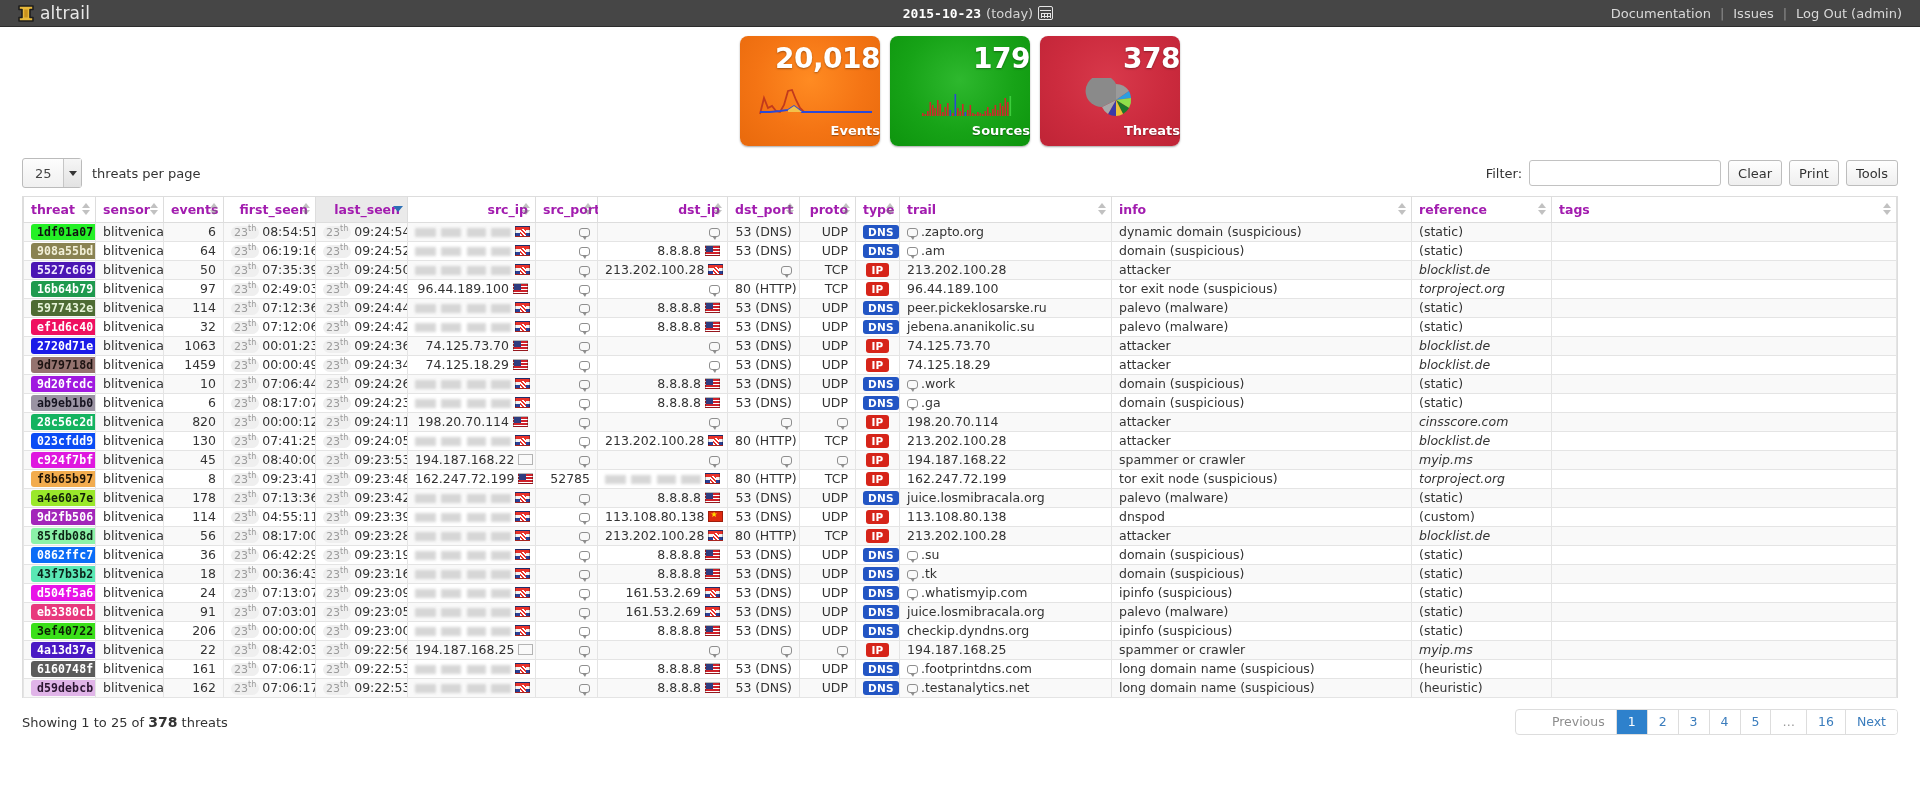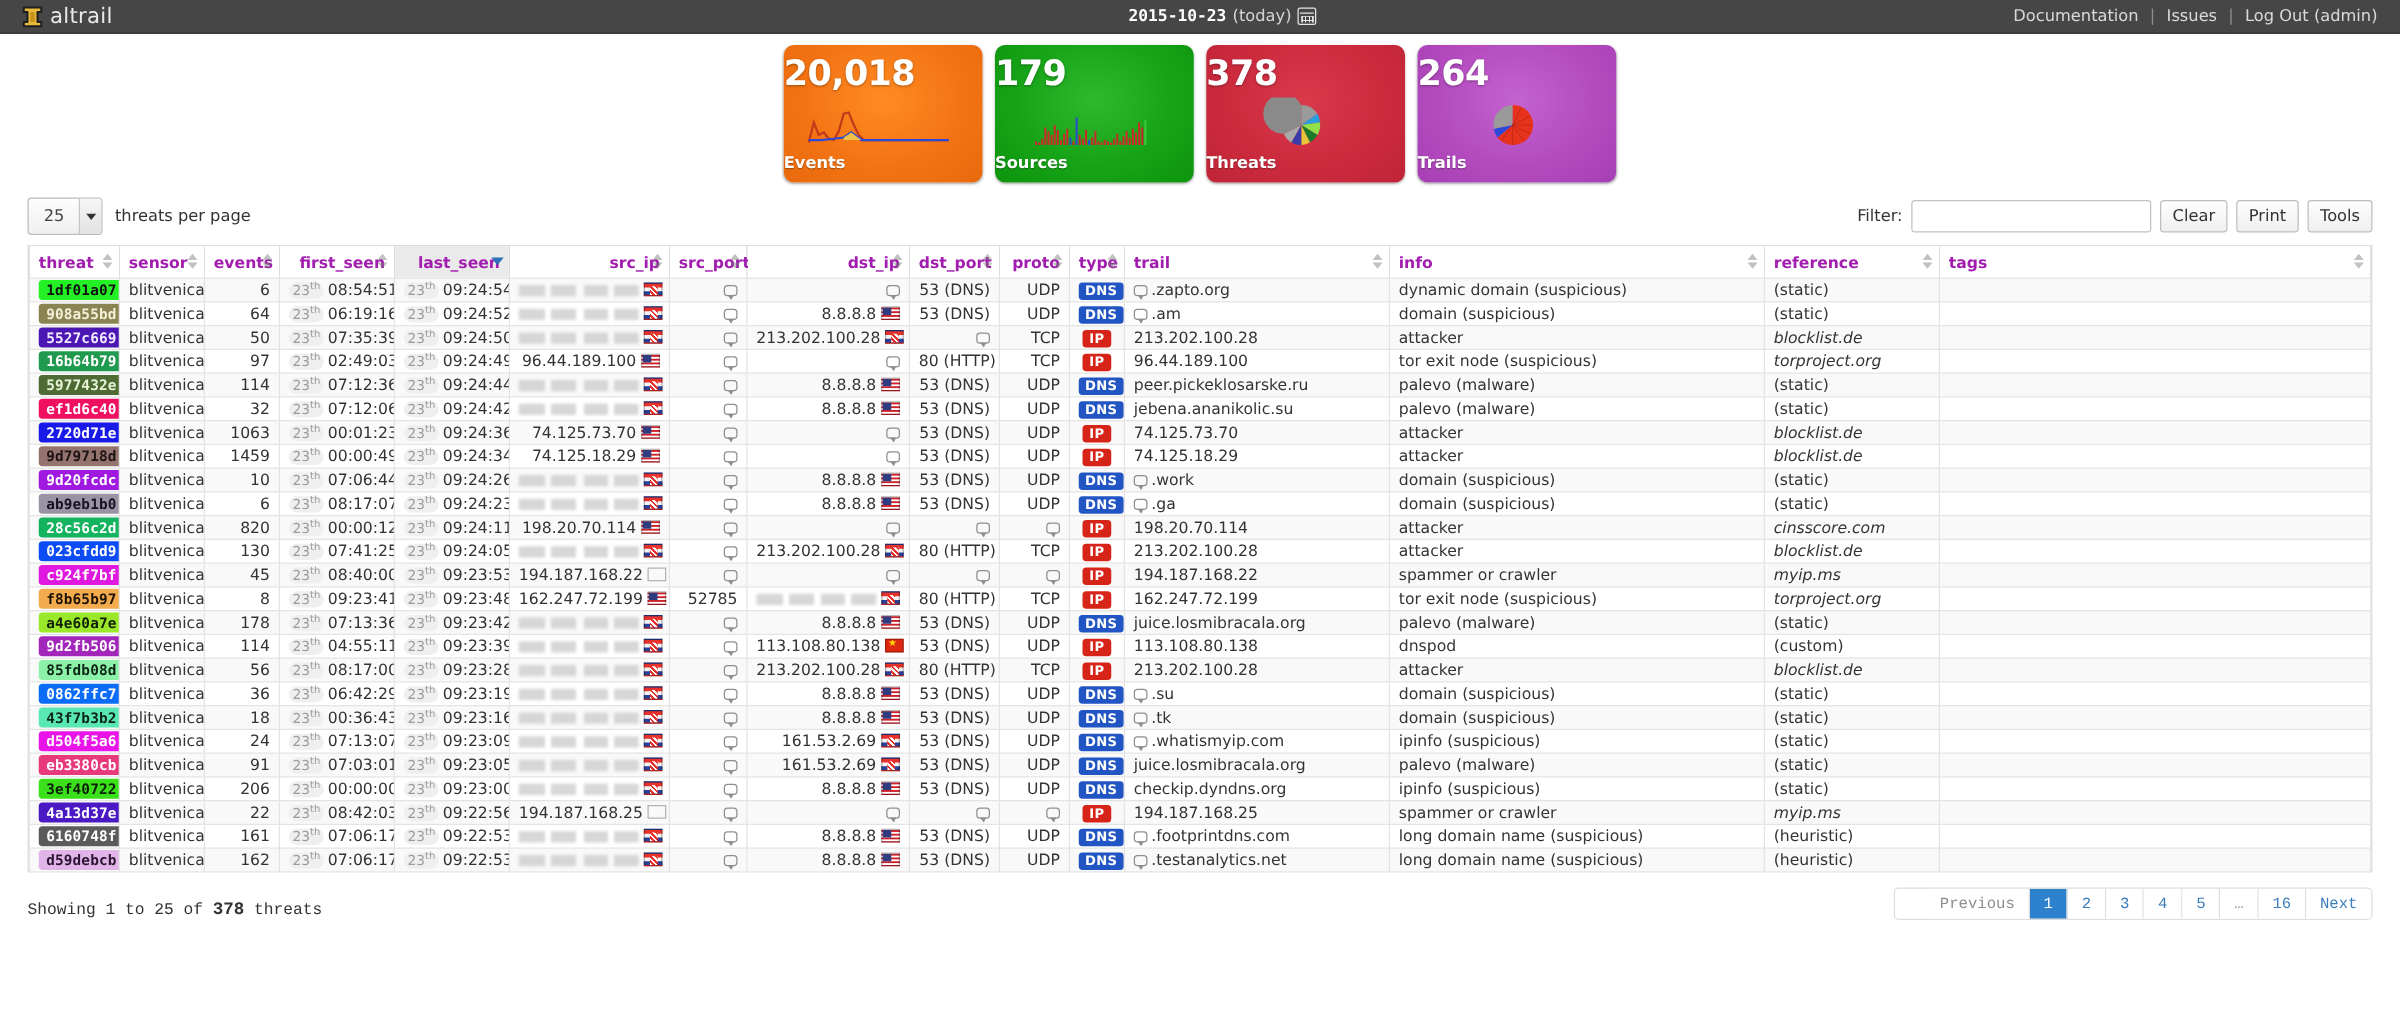--- a/index.html
+++ b/index.html
@@ -82,27 +82,27 @@
   .sep { color: #8d8d8d; }
 
   
   .cards {
     display: flex;
     justify-content: center;
     gap: 10px;
     margin-top: 9px;
   }
   .card {
-    width: 159px;
+    width: 140px;
     height: 110px;
     border-radius: 8px;
     position: relative;
     display: flex;
     flex-direction: column;
-    align-items: flex-start;
+    align-items: flex-end;
     box-shadow: 0 1px 2px rgba(0,0,0,.35);
   }
   .card-value {
     color: #fff;
     font-size: 28px;
     font-weight: bold;
     margin-top: 6px;
     text-shadow: 0 1px 2px rgba(0,0,0,.35);
     letter-spacing: -.5px;
   }
@@ -333,24 +333,23 @@
     border-right: 2px solid transparent;
     border-top: 4px solid #8e8e8e;
   }
   .bubble.inline { margin-right: 3px; }
   .italic { font-style: italic; }
 
   
   .footer {
     margin: 10px 22px 0 22px;
     display: flex;
-    align-items: flex-end;
+    align-items: center;
     position: relative;
     height: 28px;
-    font-family: Liberation Mono, monospace;
   }
   .showing { font-size: 13px; color: #333; }
   .showing b { font-weight: bold; font-size: 14px; }
   .pager {
     margin-left: auto;
     display: flex;
     border: 1px solid #ddd;
     border-radius: 4px;
     overflow: hidden;
     padding-left: 25px;
@@ -459,40 +458,20 @@
             <path d="M0 0 L15 -2 A16 16 0 0 1 13 8 Z" fill="#8fe04a"></path>
             <path d="M0 0 L13 8 A16 16 0 0 1 7 14 Z" fill="#1b7a2a"></path>
             <path d="M0 0 L7 14 A16 16 0 0 1 0 16 Z" fill="#e8c33a"></path>
             <path d="M0 0 L0 16 A16 16 0 0 1 -8 14 Z" fill="#3a3aa8"></path>
             <path d="M0 0 L-8 14 A16 16 0 0 1 -14 7 Z" fill="#a8a8a8"></path>
             <path d="M0 0 L-14 7 A16 16 0 1 1 0 -16 Z" fill="#8a8a8a"></path>
           </g>
         </svg></div>
       <div class="card-label">Threats</div>
     </div>
-    <div class="card trails">
-      <div class="card-value">264</div>
-      <div class="card-graphic"><svg width="152" height="48" viewBox="0 0 152 48">
-          <g transform="translate(76,22)">
-            <path d="M0 0 L0 -16 A16 16 0 1 1 -12 10 Z" fill="#e8331c"></path>
-            <path d="M0 0 L-12 10 A16 16 0 0 1 -15 3 Z" fill="#2b49d6"></path>
-            <path d="M0 0 L-15 3 A16 16 0 0 1 0 -16 Z" fill="#9a9a9a"></path>
-            <g stroke="#b02414" stroke-width=".5">
-              <line x1="0" y1="0" x2="14" y2="-7"></line>
-              <line x1="0" y1="0" x2="16" y2="0"></line>
-              <line x1="0" y1="0" x2="14" y2="7"></line>
-              <line x1="0" y1="0" x2="9" y2="13"></line>
-              <line x1="0" y1="0" x2="0" y2="16"></line>
-              <line x1="0" y1="0" x2="-9" y2="13"></line>
-              <line x1="0" y1="0" x2="7" y2="-14"></line>
-            </g>
-          </g>
-        </svg></div>
-      <div class="card-label">Trails</div>
-    </div>
   </div>
 
 <div class="toolbar">
   <div class="pp-select">
     <span>25</span>
     <span class="arrowbox">
         <i class="caret-down"></i>
       </span>
   </div>
   <span class="pp-label">threats per page</span>

